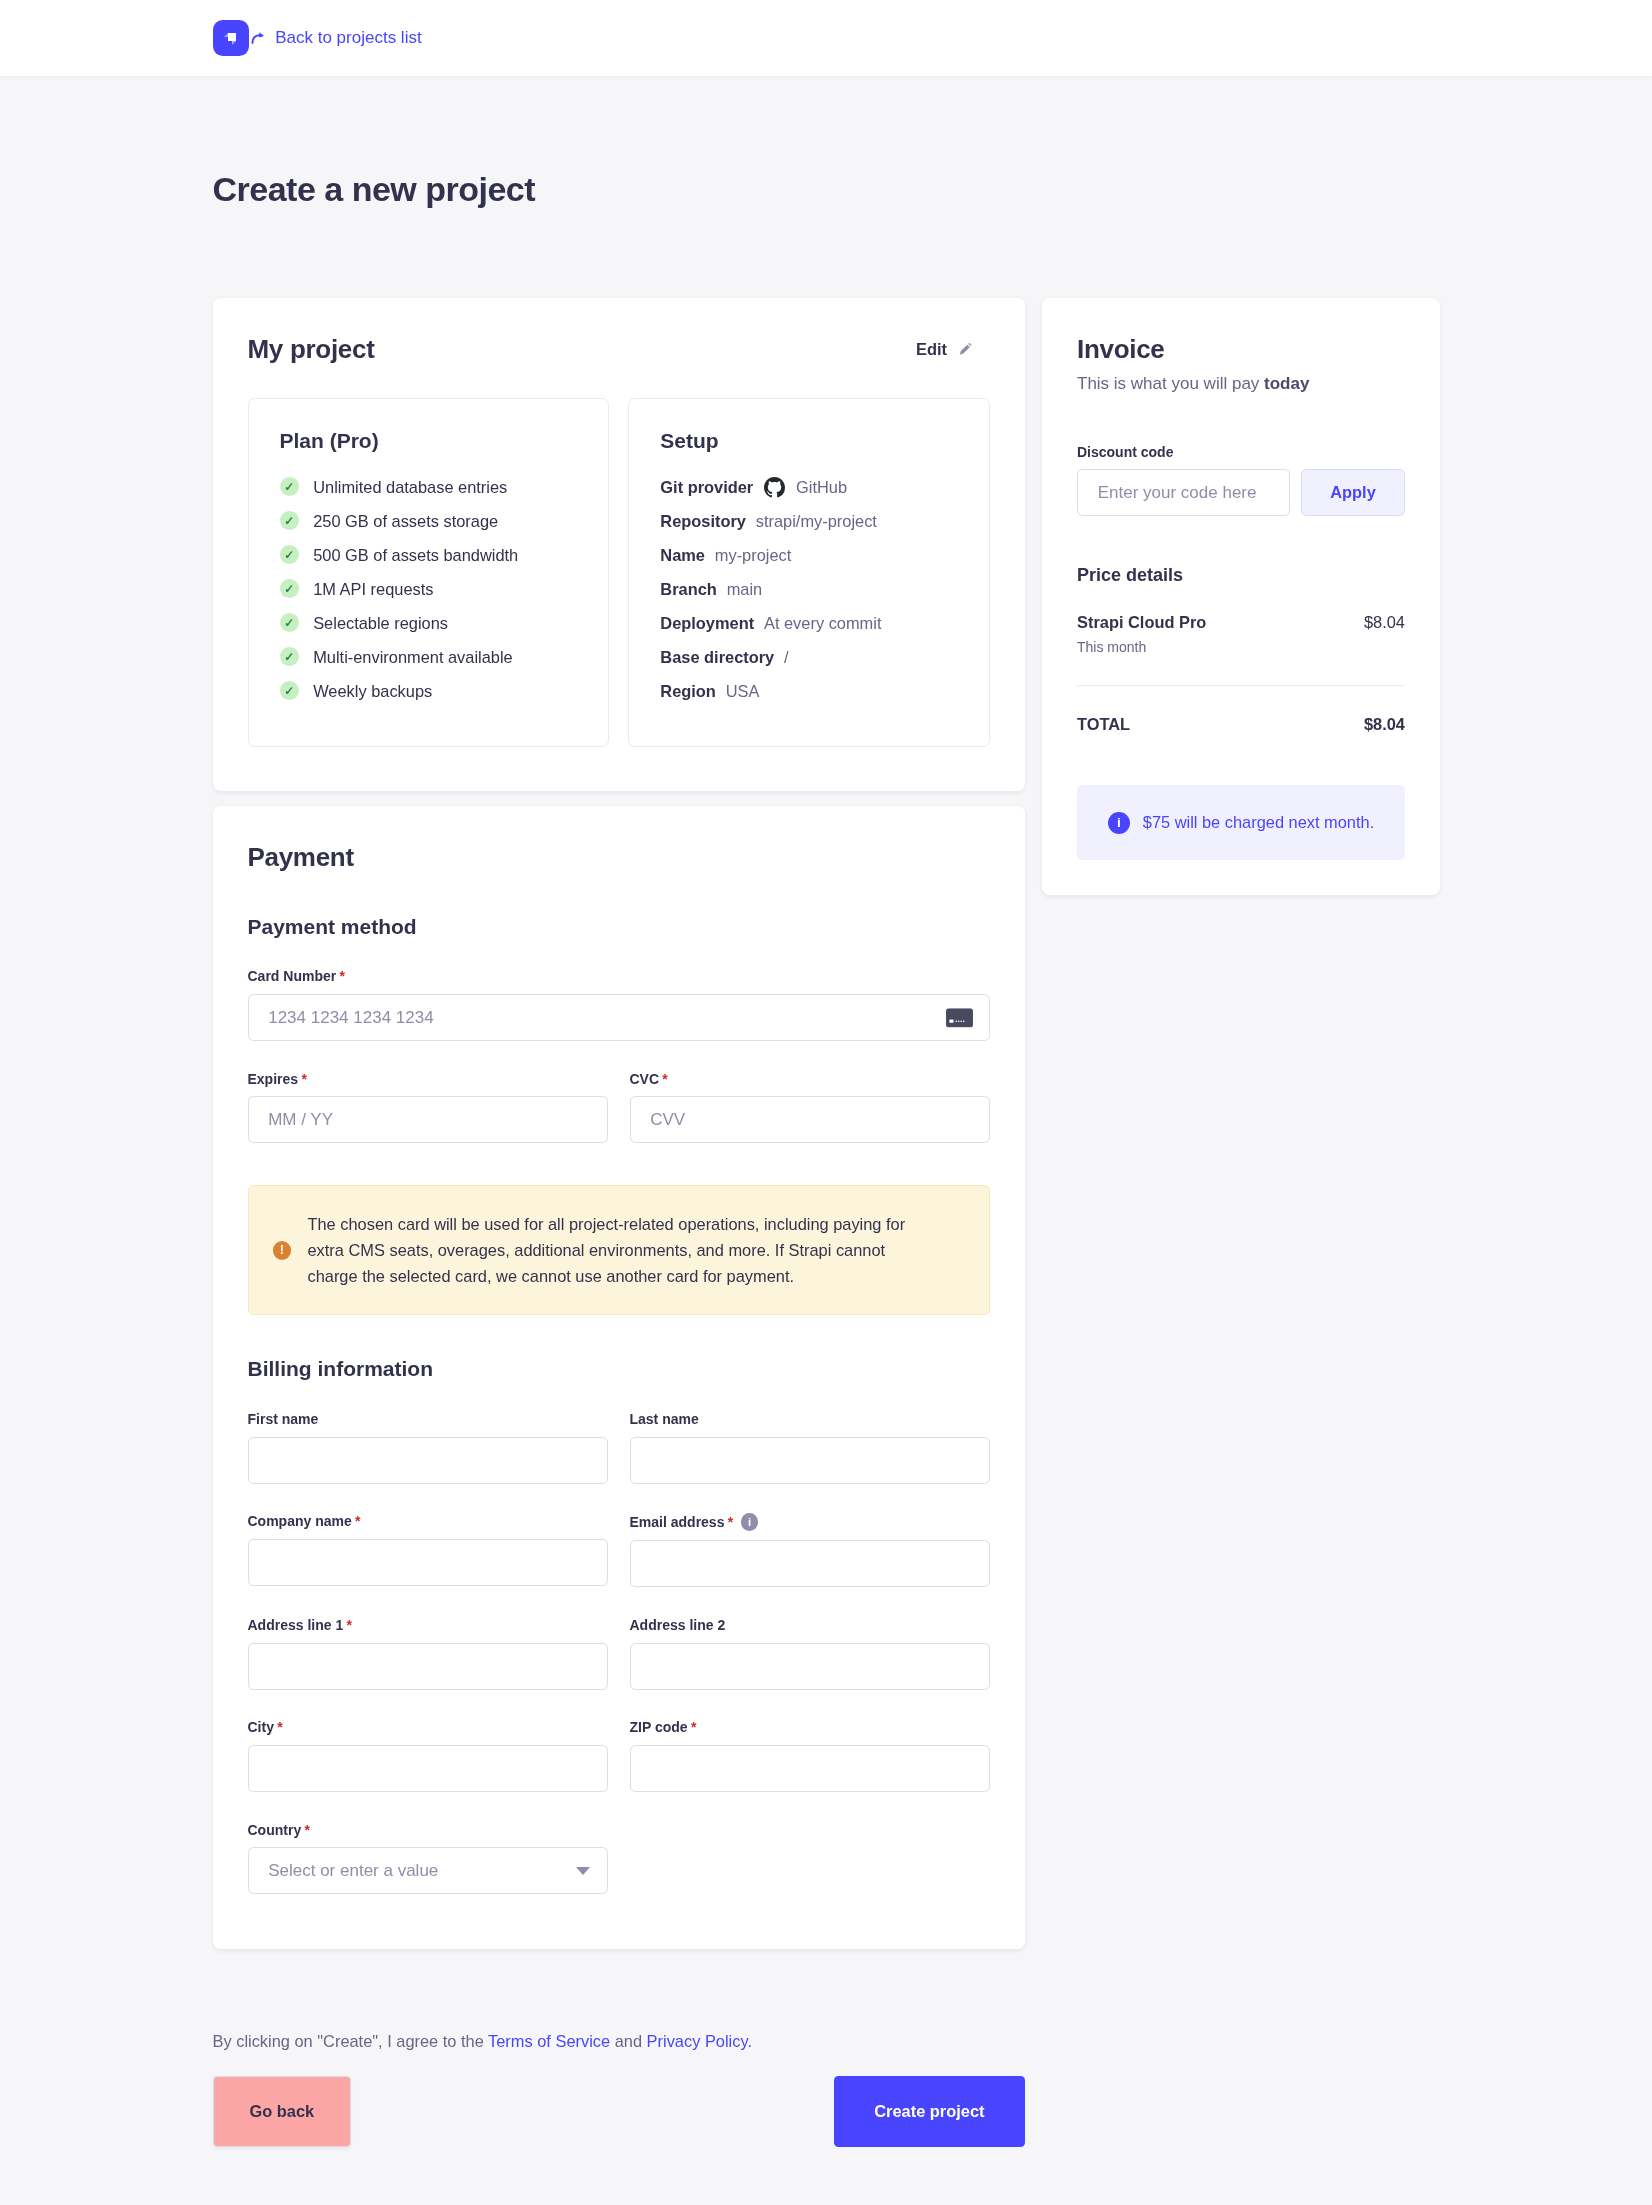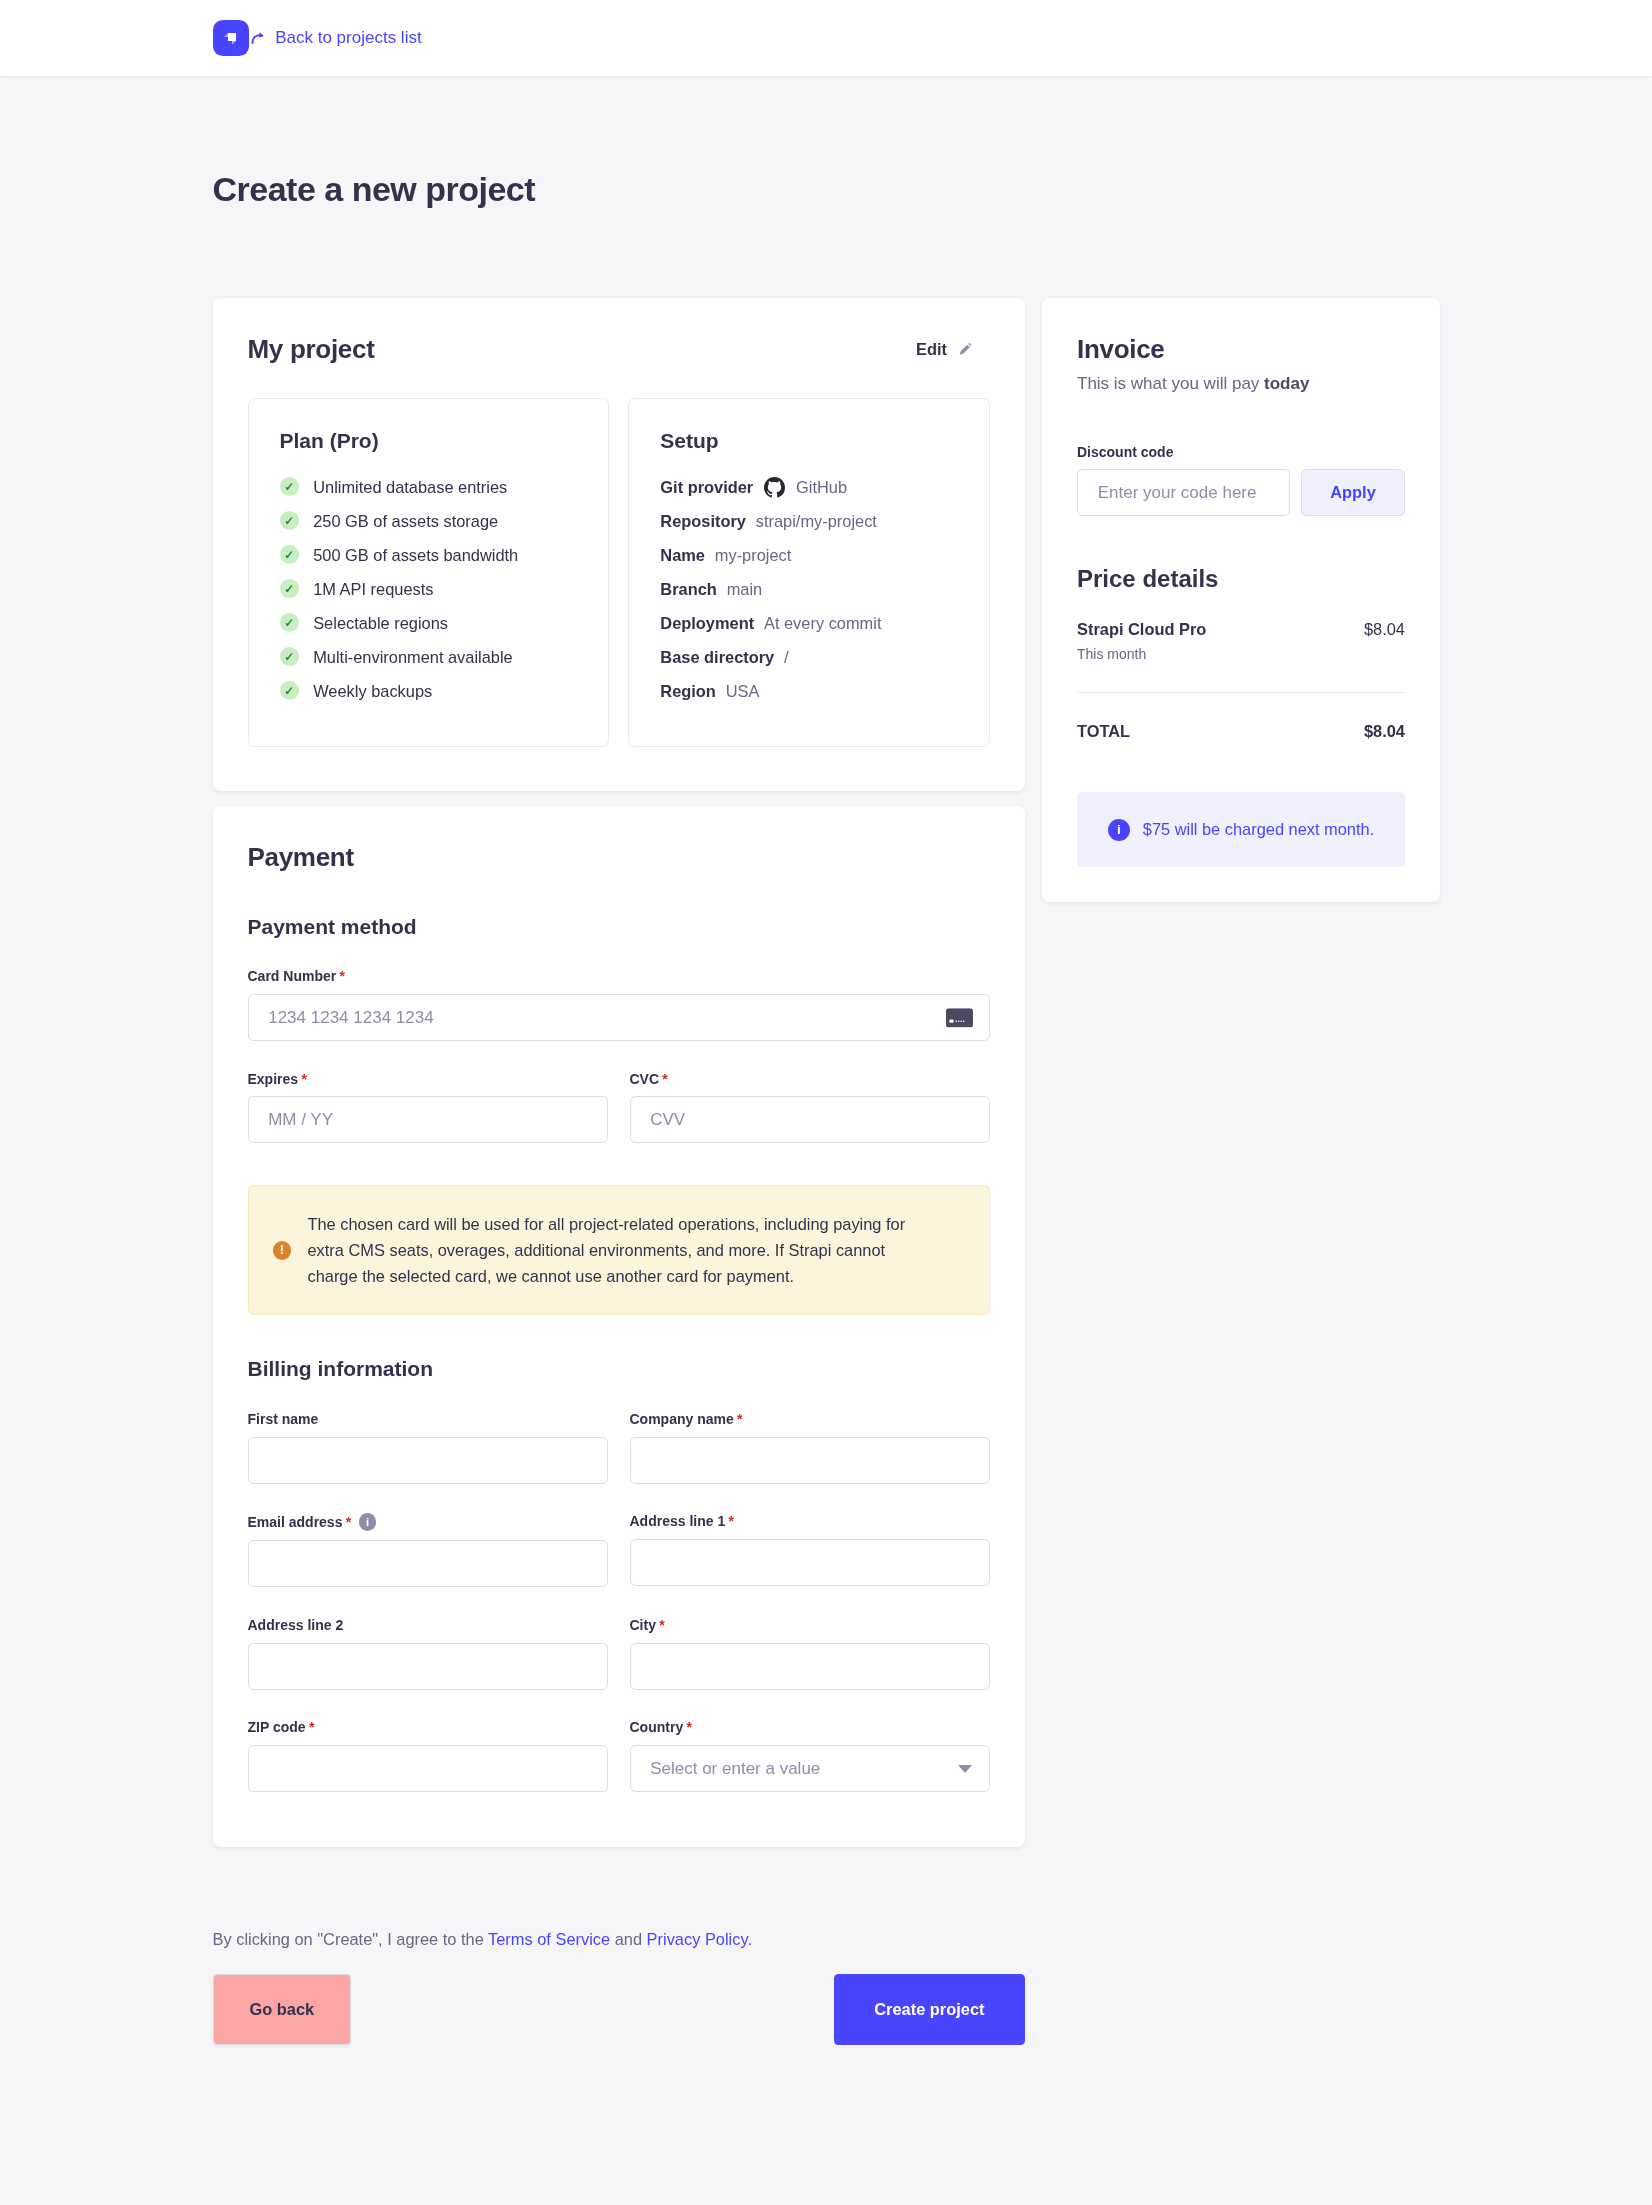--- a/index.html
+++ b/index.html
@@ -155,21 +155,21 @@
   .discount-label { margin-top: 50px; font-size: 14px; font-weight: 600; }
   .discount-row { display: flex; gap: 11px; margin-top: 9.8px; }
   .discount-row .text-input { flex: 1; min-width: 0; }
   .apply-btn {
     flex: none; width: 104px; height: 47px;
     background: #f0f0ff;
     border: 1.1px solid #d9d8ff; border-radius: 5.5px;
     color: #4945ff; font-size: 16.4px; font-weight: 700;
     font-family: inherit; cursor: pointer;
   }
-  .price-title { margin-top: 49px; font-size: 24px; font-weight: 700; }
+  .price-title { margin-top: 49px; font-size: 18px; font-weight: 700; }
   .price-row { display: flex; justify-content: space-between; align-items: center; margin-top: 27px; }
   .price-name { font-size: 16.4px; font-weight: 700; }
   .price-amount { font-size: 16.4px; color: #32324d; }
   .price-period { margin-top: 6.6px; font-size: 14px; color: #666687; }
   .divider { height: 1.1px; background: #eaeaef; margin: 29.5px 0; }
   .total-row { display: flex; justify-content: space-between; align-items: baseline; }
   .total-label, .total-amount { font-size: 16.4px; font-weight: 700; }
   .note-box {
     margin-top: 51px;
     background: #f0f0ff;
@@ -369,20 +369,26 @@
 
         <h3 class="section-title">Billing information</h3>
 
         <div class="two-col">
           <div>
             <div class="field-label">
               <span>First name</span>
             </div>
             <input class="text-input" type="text" style="">
           </div>
+          <div>
+            <div class="field-label">
+              <span>Last name</span>
+            </div>
+            <input class="text-input" type="text" style="">
+          </div>
 
           <div>
             <div class="field-label">
               <span>Company name</span>
                 <span class="req">*</span>
             </div>
             <input class="text-input" type="text" style="">
           </div>
           <div>
             <div class="field-label">

